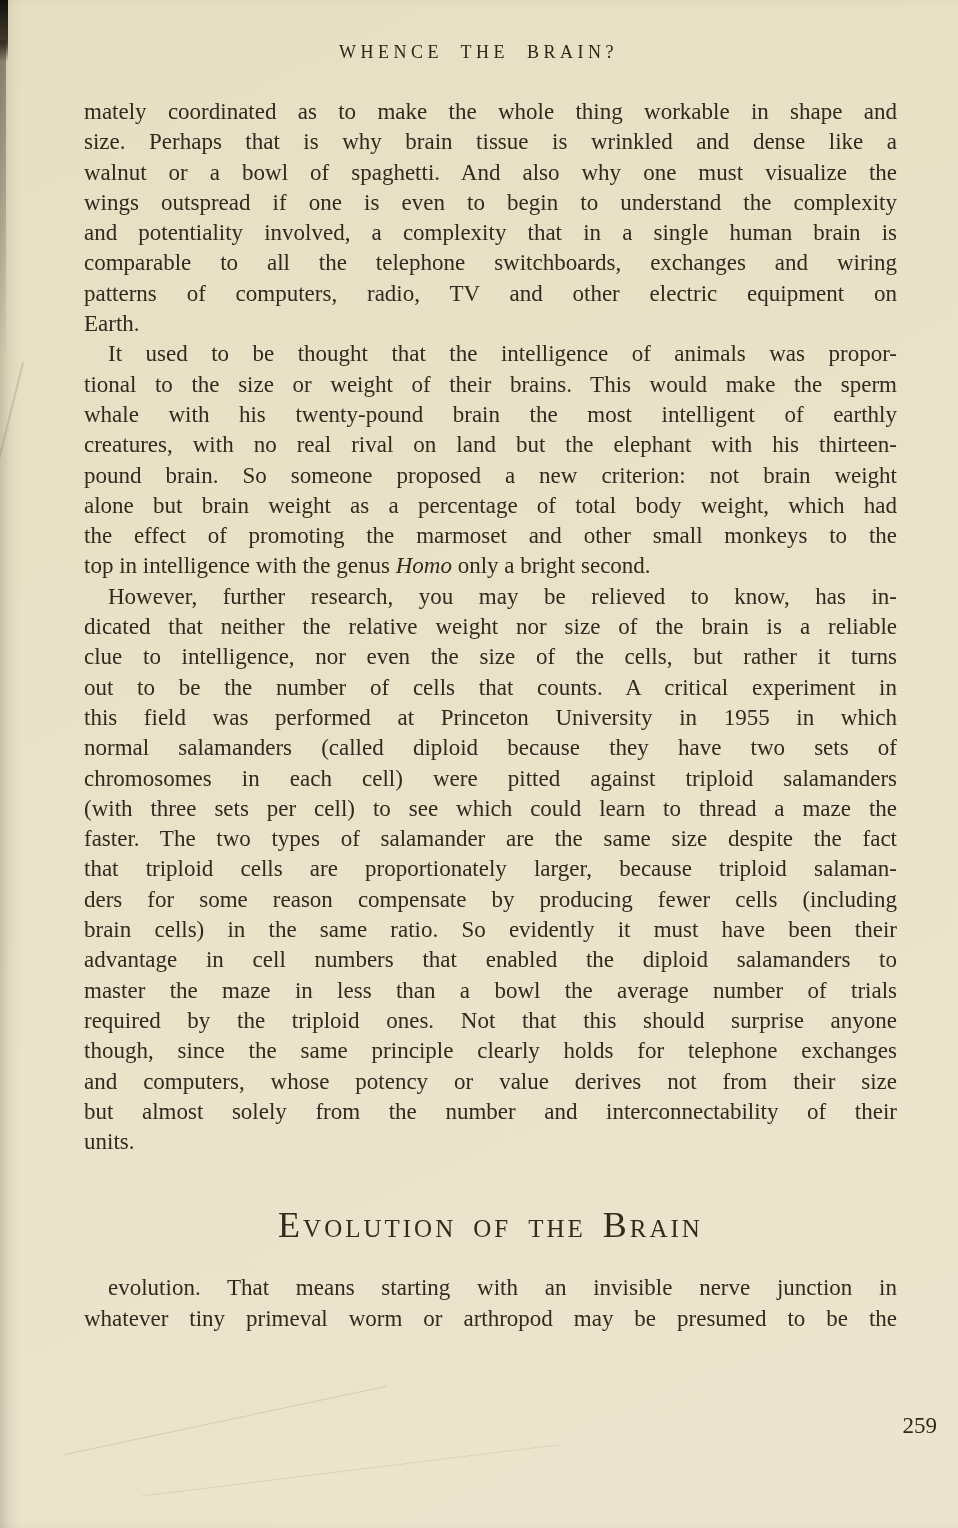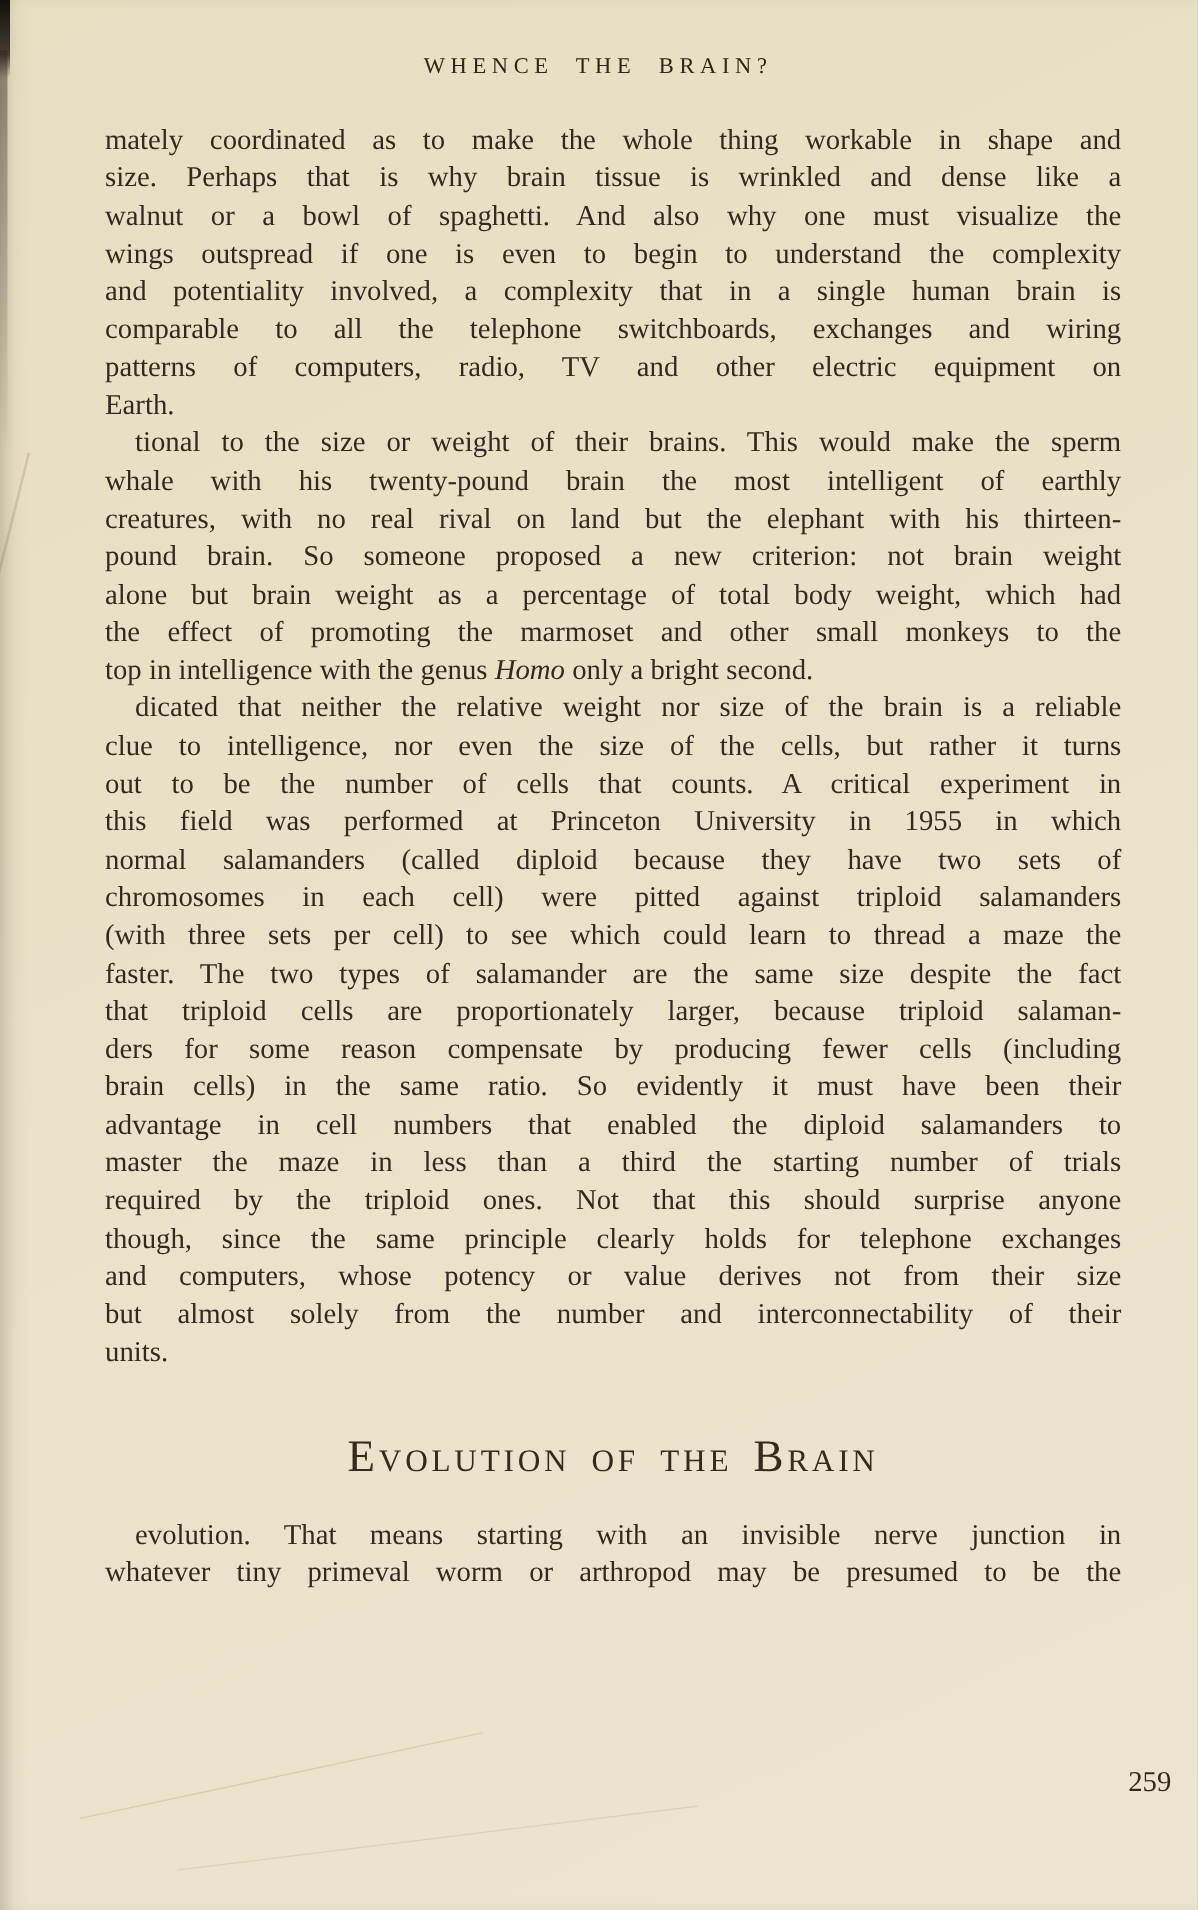--- a/index.html
+++ b/index.html
@@ -120,43 +120,45 @@
       <div class="line">size.  Perhaps that is why brain tissue is wrinkled and dense like a</div>
       <div class="line">walnut or a bowl of spaghetti.  And also why one must visualize the</div>
       <div class="line">wings outspread if one is even to begin to understand the complexity</div>
       <div class="line">and potentiality involved, a complexity that in a single human brain is</div>
       <div class="line">comparable to all the telephone switchboards, exchanges and wiring</div>
       <div class="line">patterns of computers, radio, TV and other electric equipment on</div>
       <div class="line end">Earth.</div>
     </div>
 
     <div class="para indent">
+      <div class="line">It used to be thought that the intelligence of animals was propor-</div>
       <div class="line">tional to the size or weight of their brains.  This would make the sperm</div>
       <div class="line">whale with his twenty-pound brain the most intelligent of earthly</div>
       <div class="line">creatures, with no real rival on land but the elephant with his thirteen-</div>
       <div class="line">pound brain.  So someone proposed a new criterion: not brain weight</div>
       <div class="line">alone but brain weight as a percentage of total body weight, which had</div>
       <div class="line">the effect of promoting the marmoset and other small monkeys to the</div>
       <div class="line end"><span>top in intelligence with the genus </span><em>Homo</em><span> only a bright second.</span></div>
     </div>
 
     <div class="para indent">
+      <div class="line">However, further research, you may be relieved to know, has in-</div>
       <div class="line">dicated that neither the relative weight nor size of the brain is a reliable</div>
       <div class="line">clue to intelligence, nor even the size of the cells, but rather it turns</div>
       <div class="line">out to be the number of cells that counts.  A critical experiment in</div>
       <div class="line">this field was performed at Princeton University in 1955 in which</div>
       <div class="line">normal salamanders (called diploid because they have two sets of</div>
       <div class="line">chromosomes in each cell) were pitted against triploid salamanders</div>
       <div class="line">(with three sets per cell) to see which could learn to thread a maze the</div>
       <div class="line">faster.  The two types of salamander are the same size despite the fact</div>
       <div class="line">that triploid cells are proportionately larger, because triploid salaman-</div>
       <div class="line">ders for some reason compensate by producing fewer cells (including</div>
       <div class="line">brain cells) in the same ratio.  So evidently it must have been their</div>
       <div class="line">advantage in cell numbers that enabled the diploid salamanders to</div>
-      <div class="line">master the maze in less than a third the starting number of trials</div>
+      <div class="line">master the maze in less than a bowl the average number of trials</div>
       <div class="line">required by the triploid ones.  Not that this should surprise anyone</div>
       <div class="line">though, since the same principle clearly holds for telephone exchanges</div>
       <div class="line">and computers, whose potency or value derives not from their size</div>
       <div class="line">but almost solely from the number and interconnectability of their</div>
       <div class="line end">units.</div>
     </div>
 
     <h2 class="section-heading">Evolution of the Brain</h2>
 
     <div class="para indent">

